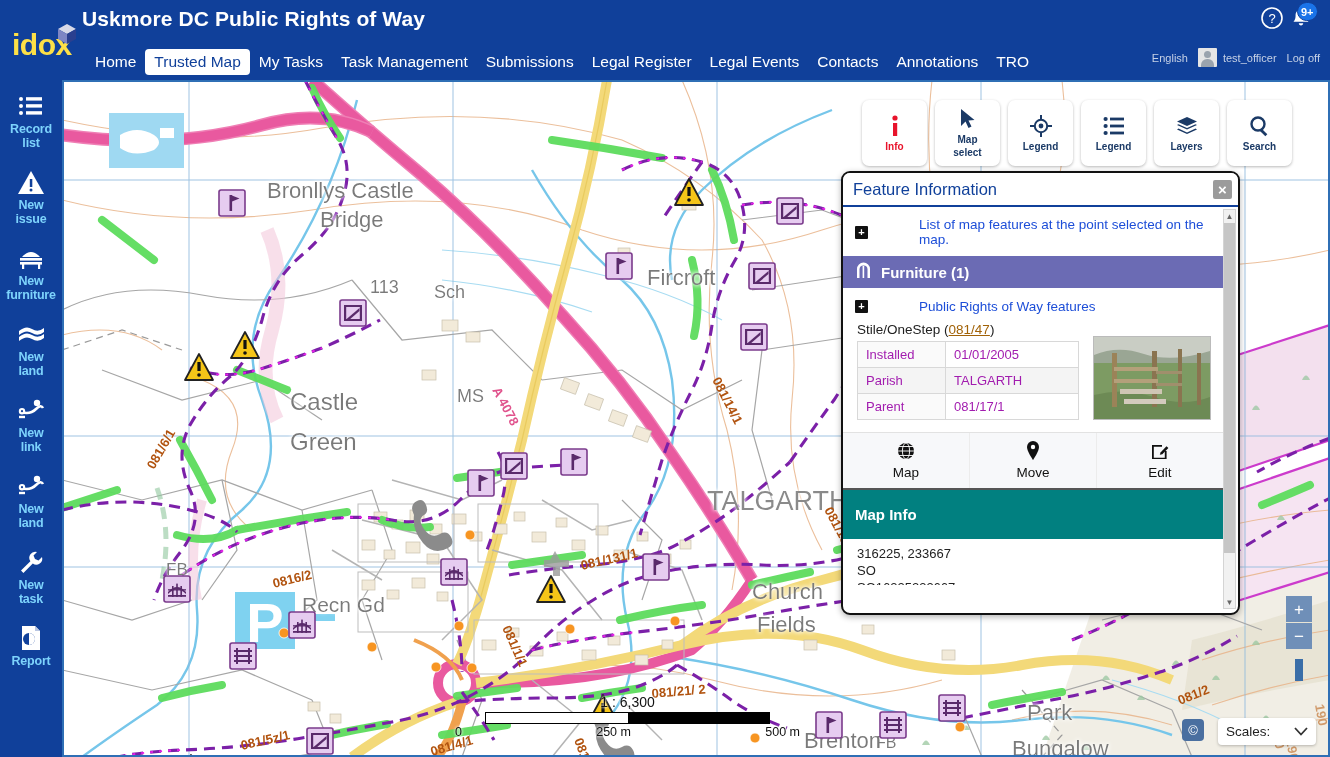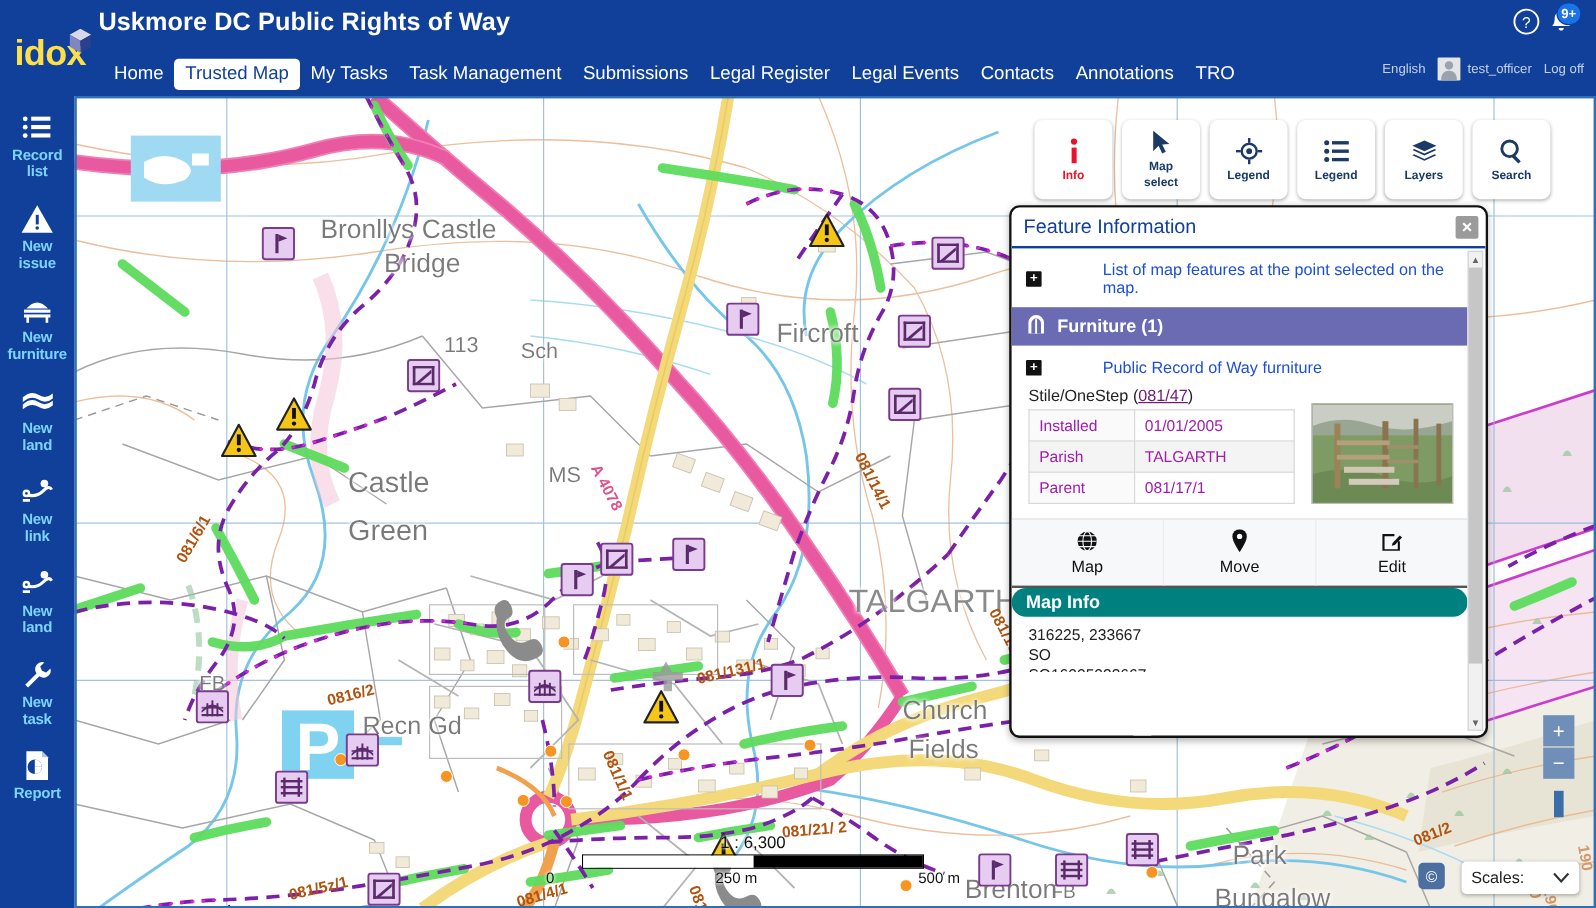--- a/index.html
+++ b/index.html
@@ -177,21 +177,21 @@
   .fi-link { color: #1d4ed8; font-size: 13.5px; cursor: pointer; margin-left: 44px; }
   .fi-cat {
     height: 32px; background: #6b6bb4; color: #fff;
     display: flex; align-items: center; gap: 9px; padding: 0 12px;
     font-size: 15px; font-weight: bold;
   }
   .fi-sub-row { display:flex; align-items:center; gap:7px; padding: 11px 10px 8px 12px; }
   .fi-content { padding: 0 12px 0 14px; display: flex; gap: 12px; }
   .fi-left { flex: 1; }
   .fi-feature-name { font-size: 13.5px; color: #222; margin-bottom: 4px; }
-  .fi-feature-name a { color: #701a75; }
+  .fi-feature-name a { color: #a16207; }
   table.fi-table { border-collapse: collapse; width: 222px; }
   table.fi-table td {
     border: 1px solid #d8d8d8; padding: 5px 8px;
     font-size: 13px; color: #a21caf;
   }
   table.fi-table td.k { width: 88px; background: #fafafa; }
   table.fi-table tr:nth-child(2) td { background: #f4f4f4; }
   .fi-photo {
     width: 118px; height: 84px; border: 1px solid #bbb;
     background: #7e9a6e; flex: none; overflow: hidden; position: relative;
@@ -208,23 +208,23 @@
     gap: 2px; cursor: pointer; font-size: 13.5px; color: #111;
     border-right: 1px solid #ececec;
   }
   .fi-act:last-child { border-right: none; }
   .fi-bar-grey {
     height: 33px; background: #808080; color: #fff;
     display: flex; align-items: center; padding: 0 12px;
     font-size: 14.5px; font-weight: bold;
   }
   .fi-bar-teal {
-    height: 24px; background: #018080; color: #fff;
+    height: 49px; background: #018080; color: #fff;
     display: flex; align-items: center; padding: 0 12px;
-    font-size: 15px; font-weight: bold; border-radius: 14px;
+    font-size: 15px; font-weight: bold;
   }
   .fi-info-lines { padding: 6px 12px 0 14px; font-size: 13px; color: #222; line-height: 17px; }
   .fi-info-lines div:nth-child(3) { overflow: hidden; height: 6px; }
   .fi-sb {
     position: absolute; right: 2px; top: 2px;
     width: 13px; height: 400px; background: #f1f1f1;
     border: 1px solid #d4d4d4;
   }
   .fi-sb-up, .fi-sb-dn {
     position: absolute; left: 0; width: 11px; height: 12px;
@@ -1110,21 +1110,21 @@
               <path d="M2 16 L2 7 A6.5 6.5 0 0 1 15 7 L15 16 Z" fill="#ffffff"></path>
               <path d="M4.5 16 L4.5 7.5 A4 4 0 0 1 12.5 7.5 L12.5 16 Z" fill="#6b6bb4"></path>
               <rect x="7.6" y="4" width="1.6" height="12" fill="#ffffff"></rect>
             </svg>
           </span>
           <span>Furniture (1)</span>
         </div>
 
         <div class="fi-sub-row">
           <span class="plusbox">+</span>
-          <span class="fi-link">Public Record of Way furniture</span>
+          <span class="fi-link">Public Rights of Way features</span>
         </div>
 
         <div class="fi-content">
           <div class="fi-left">
             <div class="fi-feature-name">
               <span>Stile/OneStep</span>
               <span>(</span><a href="#">081/47</a><span>)</span>
             </div>
             <table class="fi-table">
               <tbody>

